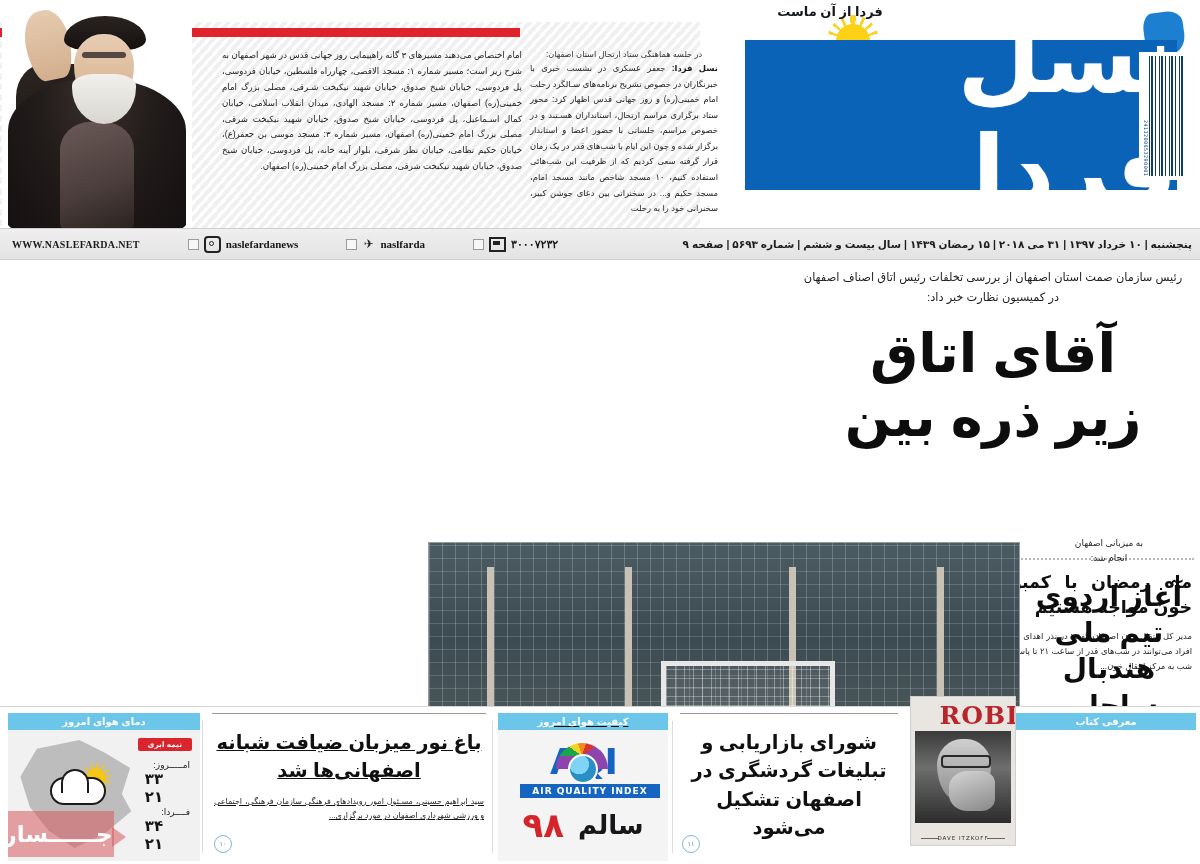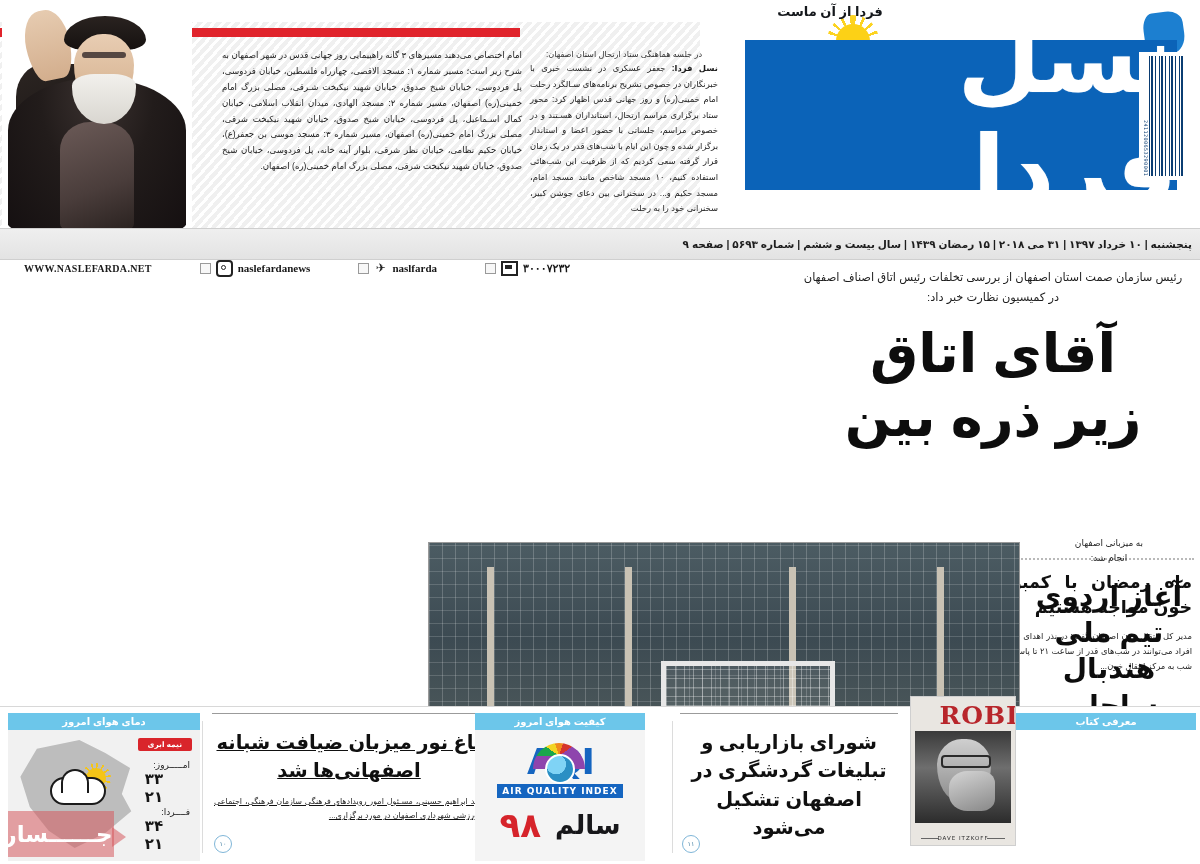--- a/index.html
+++ b/index.html
@@ -116,21 +116,21 @@
     letter-spacing:.5px;padding-left:1px;
   }
 
   
   .infobar{
     position:absolute;left:0;top:228px;width:1200px;height:30px;
     background:linear-gradient(180deg,#efefef 0%,#e3e3e3 100%);
     border-top:1px solid #cfcfcf;border-bottom:1px solid #cfcfcf;
     display:flex;align-items:center;
   }
-  .ib-left{position:absolute;left:0;top:0;height:30px;display:flex;align-items:center;gap:0;padding-left:24px;direction:ltr;margin-top:24px;}
+  .ib-left{position:absolute;left:0;top:0;height:30px;display:flex;align-items:center;gap:0;padding-left:12px;direction:ltr;}
   .ib-site{font-family:"Liberation Serif",serif;font-size:10px;font-weight:bold;color:#1a1a1a;letter-spacing:.3px;}
   .ib-item{display:flex;align-items:center;gap:5px;margin-left:48px;}
   .ib-sq{width:9px;height:9px;border:1px solid #9a9a9a;background:#f7f7f7;display:inline-block;}
   .ico{width:13px;height:13px;display:inline-block;position:relative;}
   .ico-instagram{border:2px solid #222;border-radius:4px;}
   .ico-instagram:after{content:"";position:absolute;left:3px;top:3px;width:3px;height:3px;border:1.5px solid #222;border-radius:50%;}
   .ico-telegram{color:#222;font-size:12px;line-height:13px;text-align:center;}
   .ico-phone{border:2px solid #222;width:13px;height:11px;}
   .ico-phone:after{content:"";position:absolute;left:2px;top:2px;width:7px;height:4px;background:#222;}
   .ib-txt{font-family:"Liberation Serif",serif;font-size:11px;font-weight:bold;color:#161616;}
@@ -268,40 +268,40 @@
   .b-head{font-size:19.5px;font-weight:bold;line-height:1.45;text-align:center;color:#101010;padding-top:14px;}
   .b-body{margin-top:10px;font-size:8px;line-height:1.85;text-align:justify;color:#1e1e1e;padding:0 4px;}
   .b-badge{
     position:absolute;left:4px;bottom:10px;width:16px;height:16px;border-radius:50%;
     border:1px solid #7fb6d8;color:#4f87a8;font-size:6.5px;
     display:flex;align-items:center;justify-content:center;
   }
   .b-topline{border-top:1px solid #9b9b9b;margin:0 2px;}
 
   
-  .bx-aqi{left:475px;width:170px;}
+  .bx-aqi{left:498px;width:170px;text-decoration:underline;}
   .aqi-body{position:relative;height:131px;background:#f4f4f4;}
   .aqi-logo{position:absolute;left:18px;top:12px;width:134px;height:56px;}
   .aqi-AQ{
     position:absolute;left:0;top:0;width:134px;height:40px;color:#1565c0;
     font-family:"DejaVu Sans",sans-serif;font-weight:bold;font-size:36px;letter-spacing:-2px;
     direction:ltr;text-align:center;line-height:40px;
   }
   .aqi-arc{
     position:absolute;left:40px;top:1px;width:52px;height:26px;border-radius:26px 26px 0 0;
     background:conic-gradient(from 270deg,#1aa64b 0deg 36deg,#f2d423 36deg 72deg,#f08a1d 72deg 108deg,#d6342c 108deg 144deg,#8e44ad 144deg 180deg);
     clip-path:polygon(0 100%,0 0,100% 0,100% 100%);
   }
   .aqi-globe{
     position:absolute;left:52px;top:12px;width:26px;height:26px;border-radius:50%;
     background:radial-gradient(circle at 35% 32%,#7fd3f5 0 40%,#2a8fc4 41% 100%);
     border:2px solid #fff;
   }
   .aqi-sub{
-    position:absolute;left:4px;top:42px;width:126px;background:#1565c0;color:#fff;
+    position:absolute;left:4px;top:42px;width:140px;background:#1565c0;color:#fff;
     font-family:"DejaVu Sans",sans-serif;font-size:9px;font-weight:bold;letter-spacing:1px;
     text-align:center;padding:2px 0;direction:ltr;
   }
   .aqi-row{position:absolute;left:0;top:78px;width:170px;display:flex;align-items:center;justify-content:center;gap:14px;}
   .aqi-val{color:#d6242b;font-size:34px;font-weight:bold;line-height:1;text-align:center;}
   .aqi-status{color:#17171a;font-size:26px;font-weight:bold;}
 
   
   .bx-a2{left:678px;width:222px;}
 

